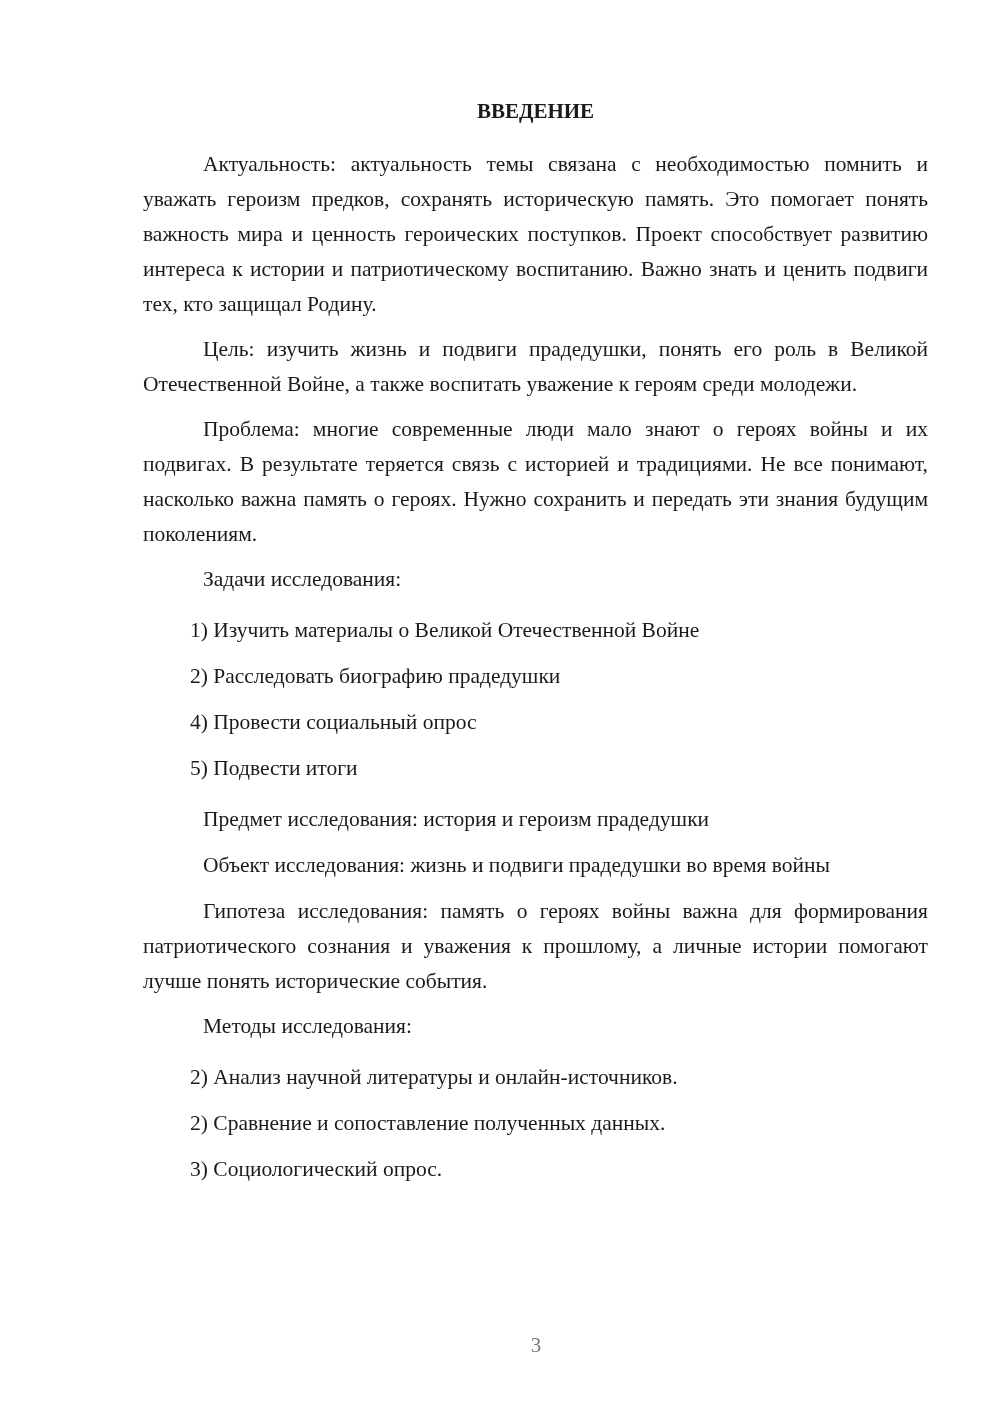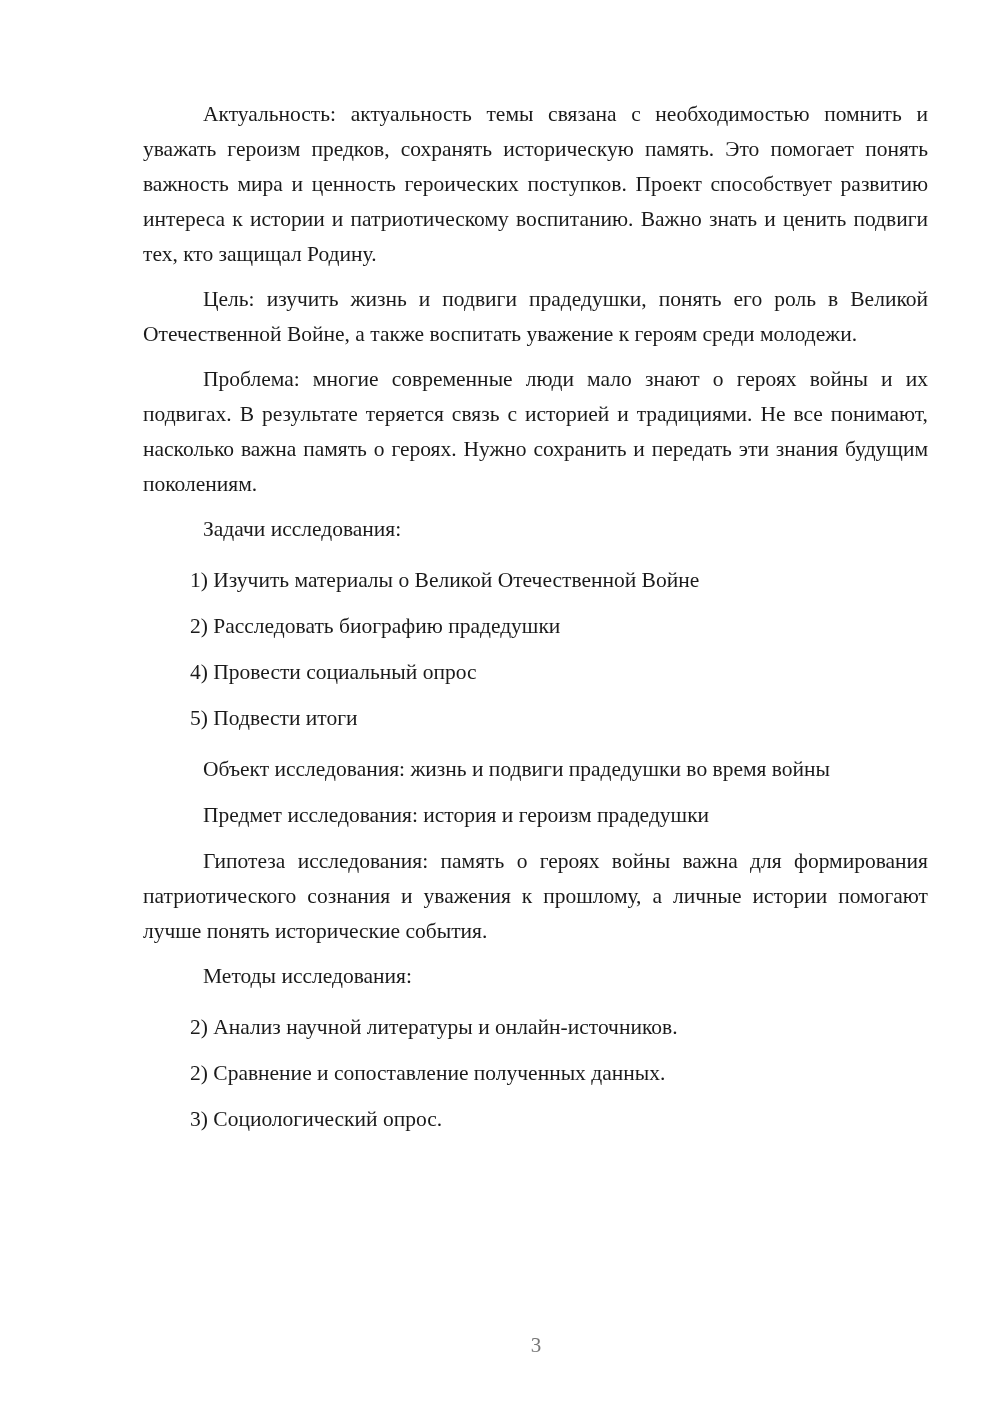--- a/index.html
+++ b/index.html
@@ -71,39 +71,40 @@
       color: #777777;
       font-family: "Liberation Serif", "DejaVu Serif", serif;
     }
   </style>
 </head>
 <body>
 
 <div class="page">
   <div class="content">
 
+    <div class="title">ВВЕДЕНИЕ</div>
 
     <p class="para">Актуальность: актуальность темы связана с необходимостью помнить и уважать героизм предков, сохранять историческую память. Это помогает понять важность мира и ценность героических поступков. Проект способствует развитию интереса к истории и патриотическому воспитанию. Важно знать и ценить подвиги тех, кто защищал Родину.</p>
 
     <p class="para">Цель: изучить жизнь и подвиги прадедушки, понять его роль в Великой Отечественной Войне, а также воспитать уважение к героям среди молодежи.</p>
 
     <p class="para">Проблема: многие современные люди мало знают о героях войны и их подвигах. В результате теряется связь с историей и традициями. Не все понимают, насколько важна память о героях. Нужно сохранить и передать эти знания будущим поколениям.</p>
 
     <p class="heading-line">Задачи исследования:</p>
 
     <ul class="list">
       <li class="list-item">1) Изучить материалы о Великой Отечественной Войне</li>
       <li class="list-item">2) Расследовать биографию прадедушки</li>
       <li class="list-item">4) Провести социальный опрос</li>
       <li class="list-item">5) Подвести итоги</li>
     </ul>
 
+    <p class="single-line">Предмет исследования: история и героизм прадедушки</p>
+
     <p class="single-line">Объект исследования: жизнь и подвиги прадедушки во время войны</p>
-
-    <p class="single-line">Предмет исследования: история и героизм прадедушки</p>
 
     <p class="para">Гипотеза исследования: память о героях войны важна для формирования патриотического сознания и уважения к прошлому, а личные истории помогают лучше понять исторические события.</p>
 
     <p class="heading-line">Методы исследования:</p>
 
     <ul class="list">
       <li class="list-item">2) Анализ научной литературы и онлайн-источников.</li>
       <li class="list-item">2) Сравнение и сопоставление полученных данных.</li>
       <li class="list-item">3) Социологический опрос.</li>
     </ul>

